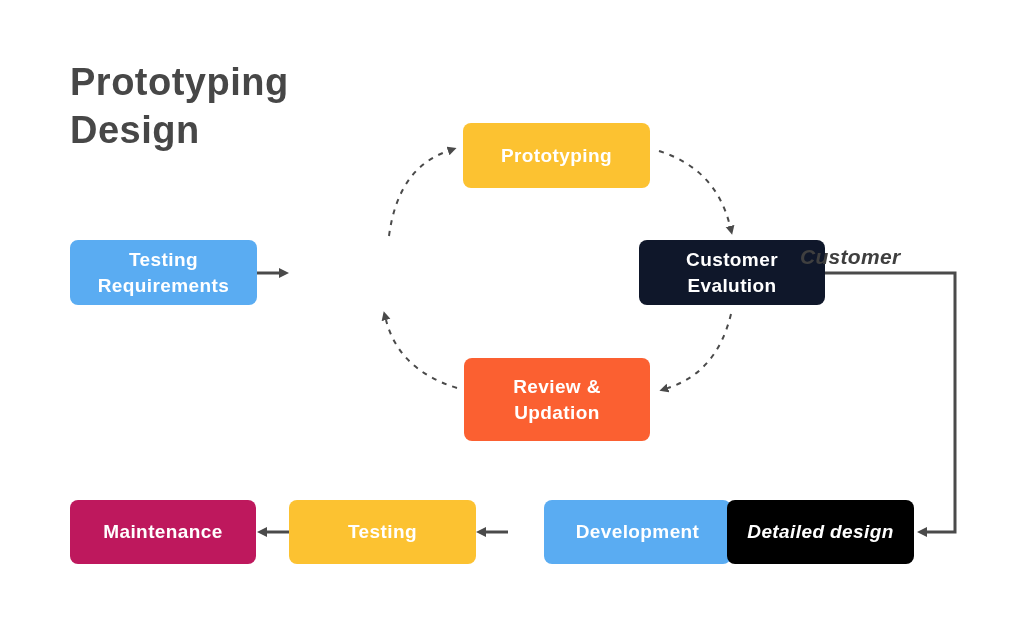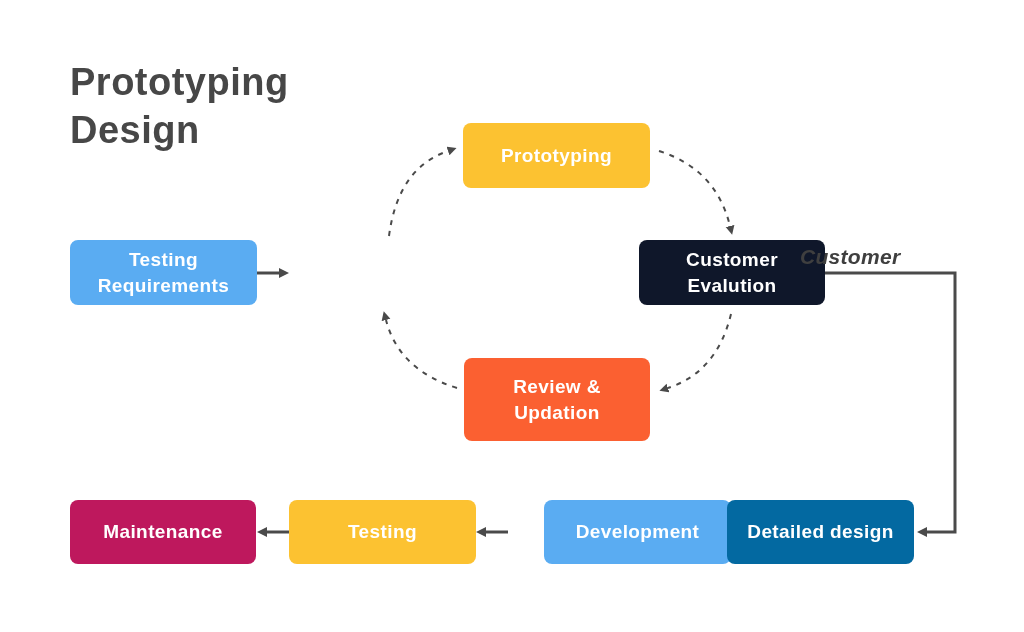--- a/index.html
+++ b/index.html
@@ -87,19 +87,19 @@
   </div>
 
   <div class="node n-testing" style="background: rgb(252, 194, 49);">
     <span>Testing</span>
   </div>
 
   <div class="node n-development" style="background: rgb(90, 172, 242); margin-left: 36px;">
     <span>Development</span>
   </div>
 
-  <div class="node n-detailed" style="background: #0369a1;">
+  <div class="node n-detailed" style="background: #000000; font-style: italic;">
     <span>Detailed design</span>
   </div>
 
   <div class="edge-label el-customer">Customer</div>
 
 </div>
 
 </body></html>

